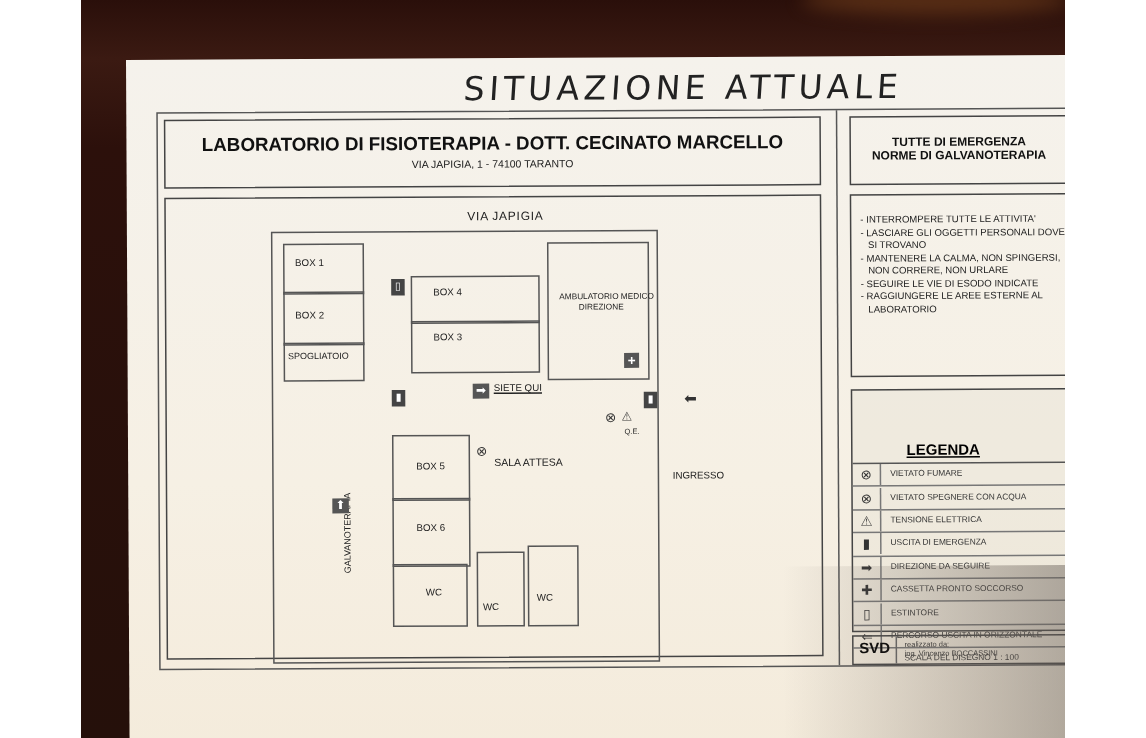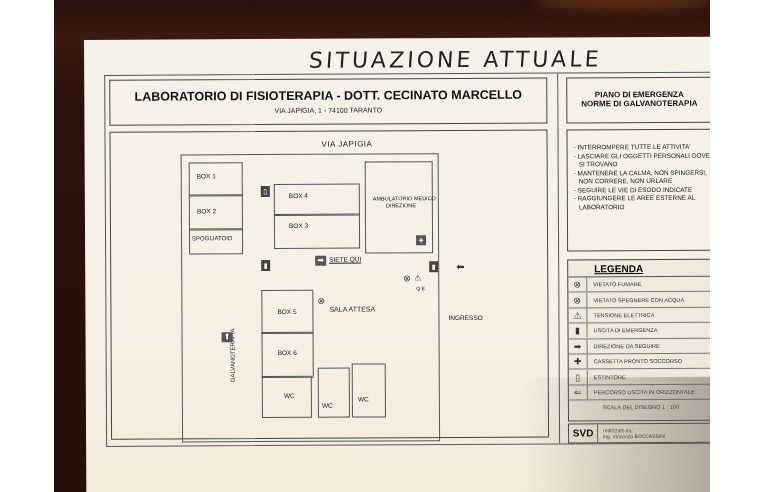--- a/index.html
+++ b/index.html
@@ -16,31 +16,31 @@
   .title-box .t2 { font-size: 7px; margin-top: 4px; color: #222; }
   .plan-box { position: absolute; left: 4px; top: 56px; width: 436px; height: 306px; border: 1px solid #444; }
   .right-col { position: absolute; left: 452px; top: 0; width: 160px; height: 370px; border-left: 1px solid #555; }
   .piano-box { position: absolute; left: 8px; top: 4px; width: 144px; height: 44px; border: 1px solid #444; text-align: center; }
   .piano-box div { font-weight: bold; font-size: 8px; color: #111; }
   .piano-box .p1 { margin-top: 12px; }
   .norme-box { position: absolute; left: 8px; top: 56px; width: 144px; height: 120px; border: 1px solid #444; }
   .norme-box ul { list-style: none; padding: 0; margin: 13px 0 0 4px; }
   .norme-box li { font-size: 6.4px; line-height: 8.5px; color: #222; text-indent: -5px; padding-left: 7px; }
   .legend-box { position: absolute; left: 8px; top: 186px; width: 144px; height: 160px; border: 1px solid #444; background: rgba(220,215,205,.25); }
-  .legend-title { font-weight: bold; font-size: 10px; padding: 3px 0 2px 26px; text-decoration: underline; border-bottom: 1px solid #555; }
+  .legend-title { font-weight: bold; font-size: 10px; padding: 3px 0 2px 36px; text-decoration: underline; border-bottom: 1px solid #555; margin-top: 32px; }
   .legend-row { display: flex; align-items: center; height: 14.4px; border-bottom: 1px solid #777; }
   .legend-row .ic { width: 18px; height: 14px; border-right: 1px solid #777; display: flex; align-items: center; justify-content: center; font-size: 9px; color: #333; }
   .legend-row .lb { font-size: 5.6px; padding-left: 6px; color: #333; }
   .legend-scale { font-size: 5.6px; text-align: center; padding-top: 4px; color: #333; }
   .author-box { position: absolute; left: 8px; top: 350px; width: 144px; height: 18px; border: 1px solid #444; display: flex; align-items: center; }
   .author-box .logo { width: 28px; text-align: center; font-weight: bold; font-size: 10px; border-right: 1px solid #666; height: 18px; line-height: 18px; }
   .author-box .tx { font-size: 5px; padding-left: 5px; color: #333; line-height: 6px; }
 
   
-  .street { position: absolute; left: 211px; top: 8px; font-size: 8px; color: #222; letter-spacing: .5px; }
+  .street { position: absolute; left: 201px; top: 8px; font-size: 8px; color: #222; letter-spacing: .5px; }
   .wall { position: absolute; border: 1.5px solid #555; background: transparent; }
   .room-label { position: absolute; font-size: 6.5px; color: #222; }
   .sym { position: absolute; font-size: 9px; color: #333; line-height: 1; }
   .exit-sign { position: absolute; width: 9px; height: 11px; background: #444; color: #fff; font-size: 7px; text-align: center; line-height: 11px; }
   .firstaid { position: absolute; width: 10px; height: 10px; background: #555; color: #fff; font-size: 9px; line-height: 10px; text-align: center; font-weight: bold; }
   .arrow-sign { position: absolute; width: 11px; height: 10px; background: #555; color: #fff; font-size: 8px; line-height: 10px; text-align: center; }
 </style>
 </head>
 <body>
 
@@ -101,21 +101,21 @@
         <div class="wall" style="left:150px;top:244px;width:48px;height:40px;"></div>
         <div class="room-label" style="left:172px;top:260px;">WC</div>
         <div class="wall" style="left:206px;top:236px;width:30px;height:48px;"></div>
         <div class="room-label" style="left:210px;top:270px;">WC</div>
         <div class="wall" style="left:240px;top:232px;width:32px;height:52px;"></div>
         <div class="room-label" style="left:246px;top:264px;">WC</div>
       </div>
 
       <div class="right-col">
         <div class="piano-box">
-          <div class="p1">PIANO DI EMERGENZA</div>
+          <div class="p1">TUTTE DI EMERGENZA</div>
           <div>NORME DI GALVANOTERAPIA</div>
         </div>
         <div class="norme-box">
           <ul>
             <li>- INTERROMPERE TUTTE LE ATTIVITA'</li>
             <li>- LASCIARE GLI OGGETTI PERSONALI DOVE SI TROVANO</li>
             <li>- MANTENERE LA CALMA, NON SPINGERSI, NON CORRERE, NON URLARE</li>
             <li>- SEGUIRE LE VIE DI ESODO INDICATE</li>
             <li>- RAGGIUNGERE LE AREE ESTERNE AL LABORATORIO</li>
           </ul>

